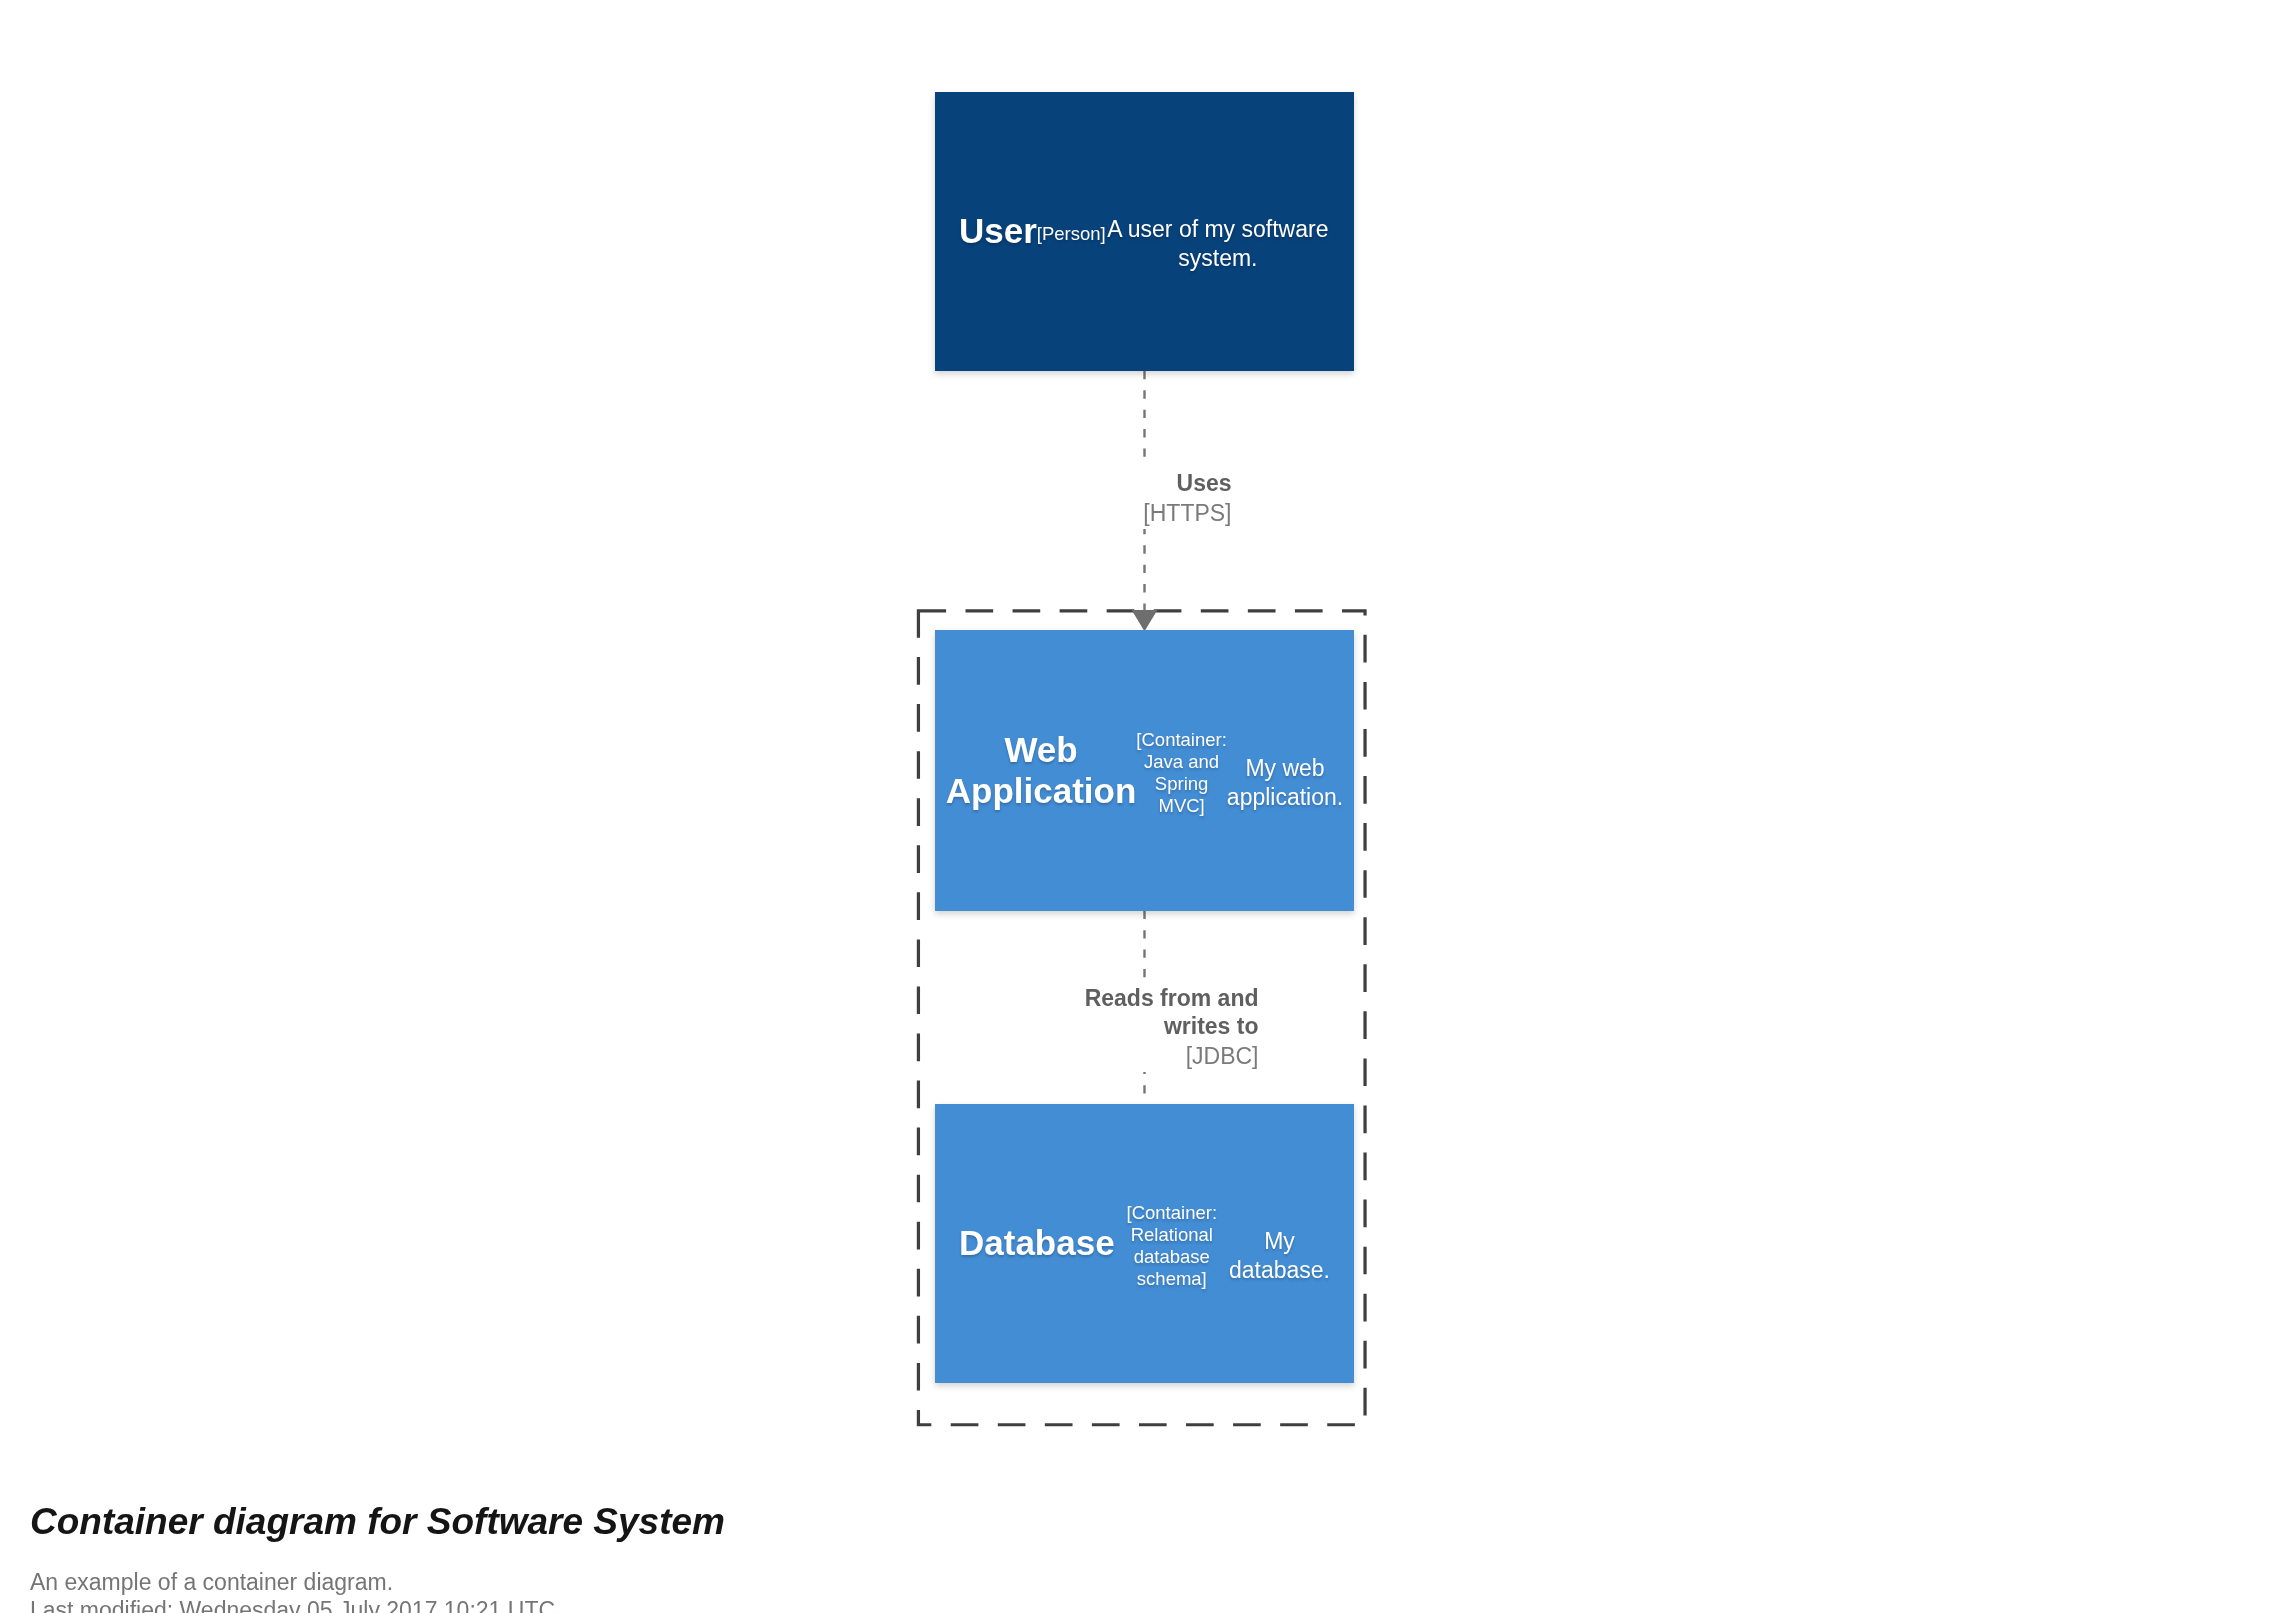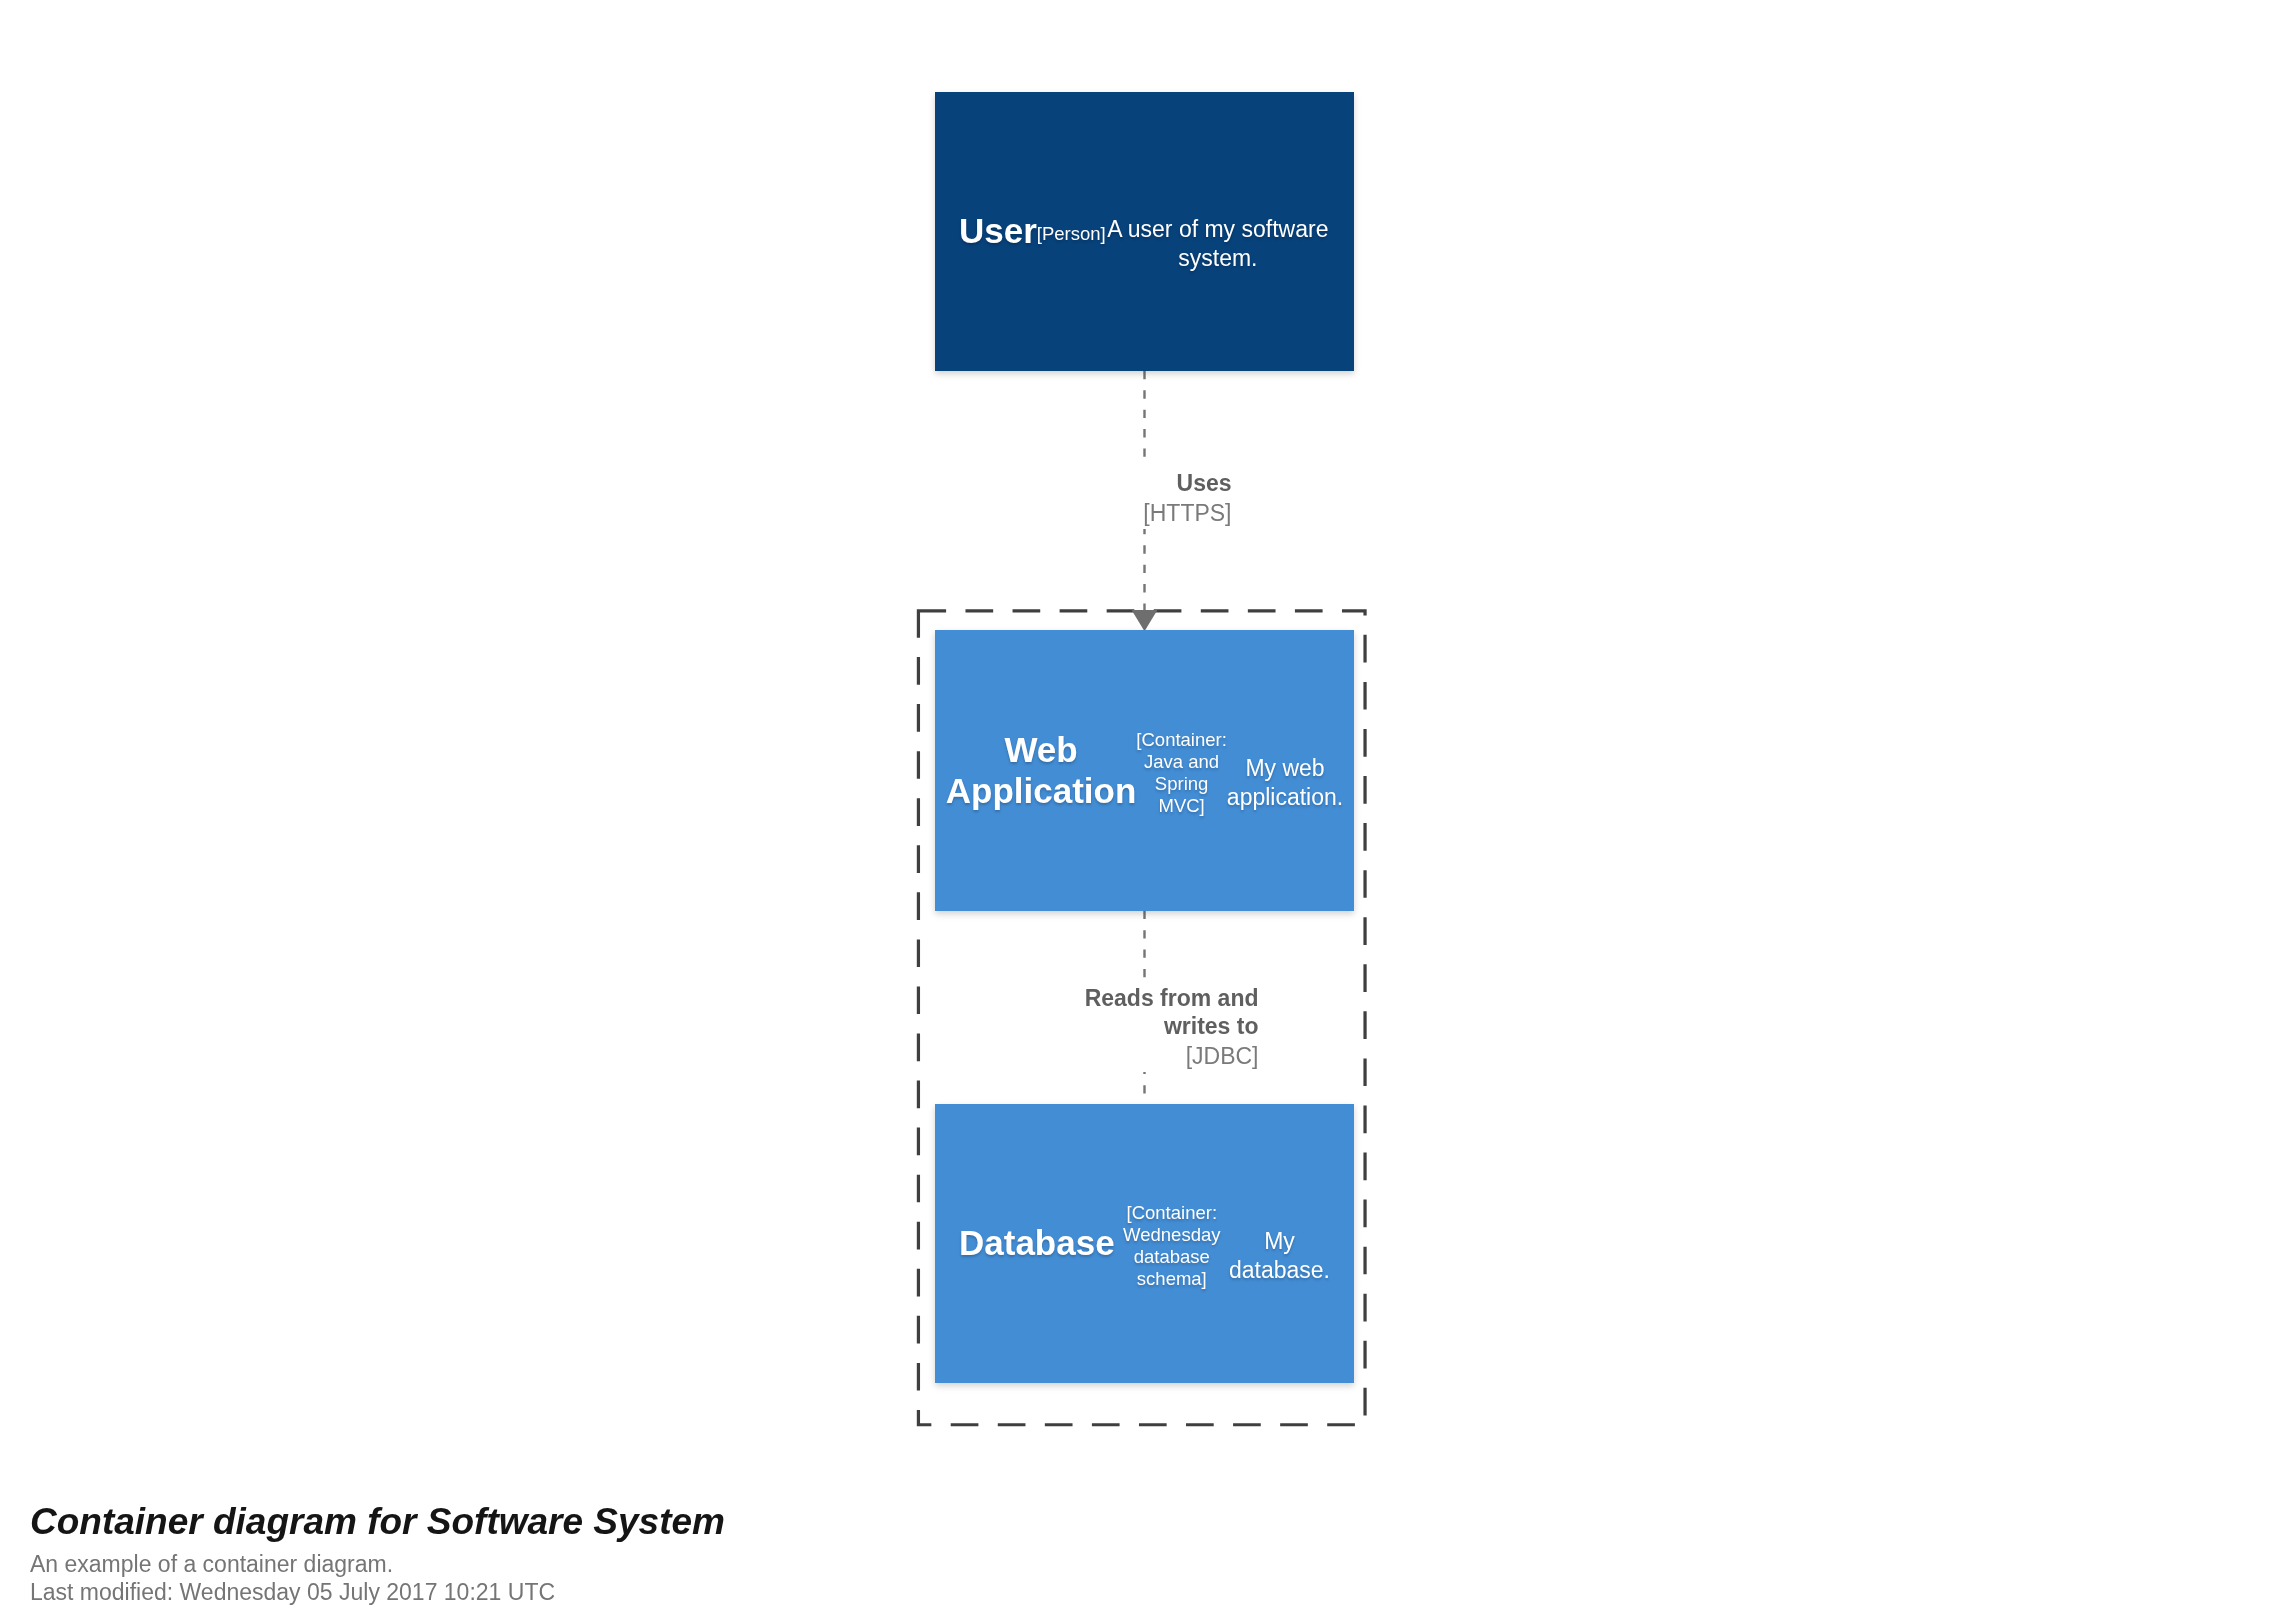--- a/index.html
+++ b/index.html
@@ -133,21 +133,21 @@
     font-weight: bold;
     color: var(--footer-title-color);
     line-height: 1.2;
     font-style: italic;
   }
   .footer-subtitle, .footer-modified {
     font-size: 23px;
     color: var(--footer-text-color);
     line-height: 1.18;
   }
-  .footer-subtitle { margin-top: 7px; }
+  .footer-subtitle { margin-top: 25px; }
 </style>
 </head>
 <body>
 
 <div class="canvas">
 
   <svg class="overlay" viewBox="0 0 2480 1748" width="2289" height="1613">
 
     <rect x="995" y="662" width="484" height="882" fill="none" style="stroke: var(--boundary-line);" stroke-width="3.5" stroke-dasharray="30 21"></rect>
 
@@ -175,21 +175,21 @@
     <div class="node-description">My web application.</div>
   </div>
 
   <div class="rel-label rel-reads">
     <div class="rel-name">Reads from and writes to</div>
     <div class="rel-tech">[JDBC]</div>
   </div>
 
   <div class="node node-database">
     <div class="node-name">Database</div>
-    <div class="node-meta">[Container: Wednesday database schema]</div>
+    <div class="node-meta">[Container: Relational database schema]</div>
     <div class="node-description">My database.</div>
   </div>
 
   <div class="footer">
     <div class="footer-title">Container diagram for Software System</div>
     <div class="footer-subtitle">An example of a container diagram.</div>
     <div class="footer-modified">Last modified: Wednesday 05 July 2017 10:21 UTC</div>
   </div>
 
 </div>

